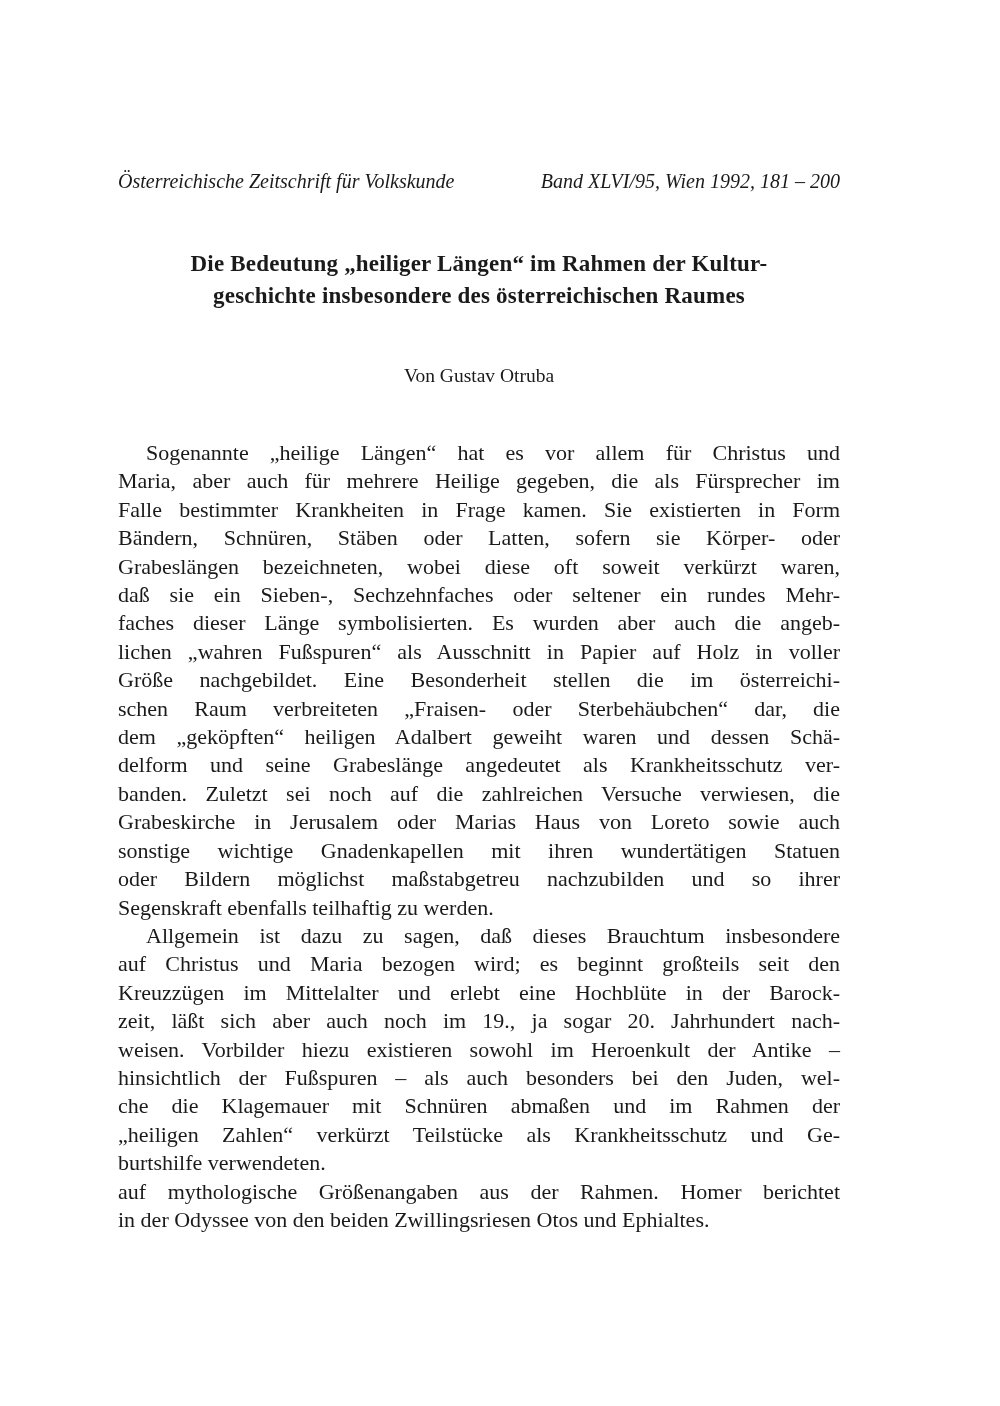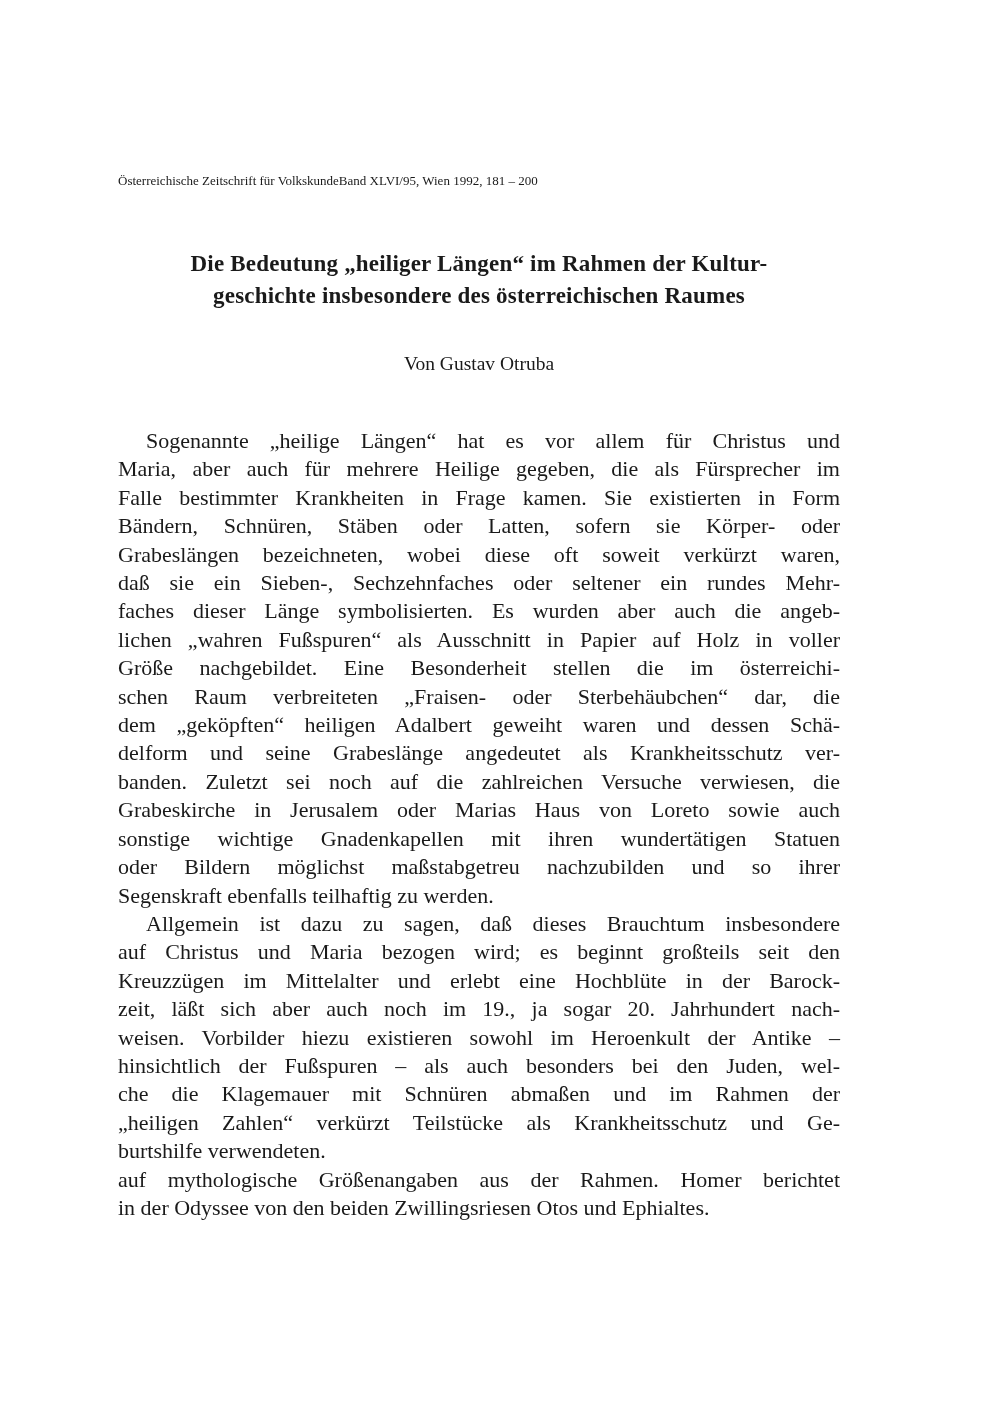--- a/index.html
+++ b/index.html
@@ -18,34 +18,36 @@
     overflow: hidden;
     box-sizing: border-box;
   }
   .inner {
     padding: 170px 160px 0 118px; 
     width: 722px;
     box-sizing: content-box;
   }
   .header {
     display: flex;
+    justify-content: space-between;
     align-items: baseline;
-    font-size: 13px;
+    font-style: italic;
+    font-size: 20px;
     line-height: 22px;
   }
   .title {
     margin: 56px 0 0 0;
     text-align: center;
     font-weight: bold;
     font-size: 23px;
     line-height: 31.5px;
     letter-spacing: 0.2px;
   }
   .author {
-    margin-top: 42px;
+    margin-top: 54px;
     text-align: center;
     font-size: 19.5px;
     line-height: 22px;
   }
   .body {
     margin-top: 52px;
     font-size: 22px;
     line-height: 28.4px;
   }
   .paragraph {

